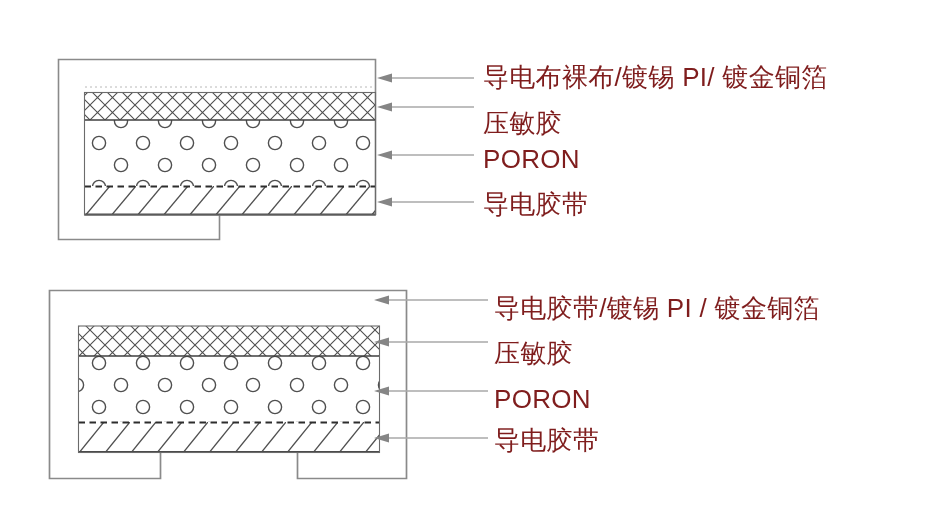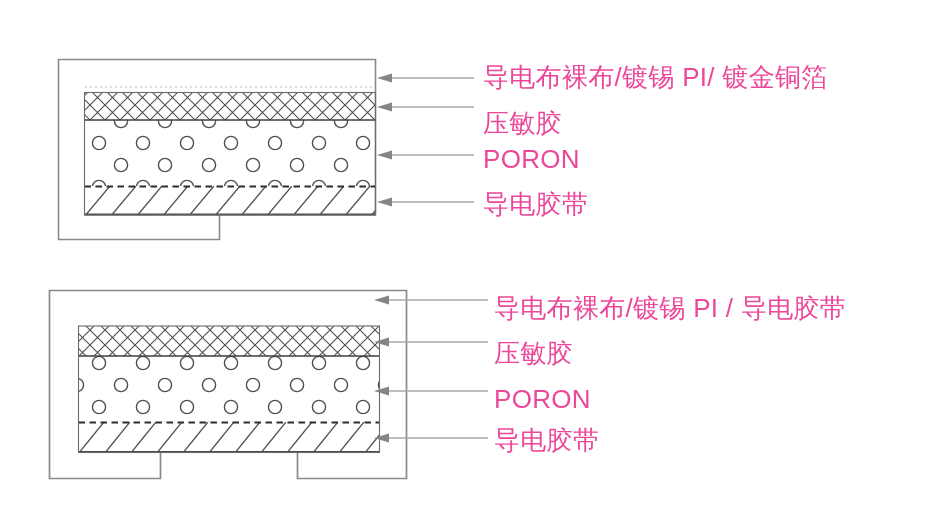--- a/index.html
+++ b/index.html
@@ -8,21 +8,21 @@
     width:933px;height:507px;
     background:#ffffff;
     font-family:"Liberation Sans","DejaVu Sans",sans-serif;
     overflow:hidden;
   }
   .canvas svg{position:absolute;left:0;top:0;}
   .diagram-label{
     position:absolute;
     font-size:26px;
     line-height:31px;
-    color:#ec4899;
+    color:#7f1d1d;
     white-space:nowrap;
     letter-spacing:0.3px;
   }
 </style>
 </head>
 <body>
 
 <div class="canvas">
 
   <svg width="933" height="507" viewBox="0 0 933 507">
@@ -111,18 +111,18 @@
         <polygon points="374,438 389,433.5 389,442.5" fill="#858585"></polygon>
       </g>
     </g>
   </svg>
 
   <div class="diagram-label" style="left:483px;top:62px">导电布裸布/镀锡 PI/ 镀金铜箔</div>
   <div class="diagram-label" style="left:483px;top:108px">压敏胶</div>
   <div class="diagram-label" style="left:483px;top:144px">PORON</div>
   <div class="diagram-label" style="left:483px;top:189px">导电胶带</div>
 
-  <div class="diagram-label" style="left:494px;top:293px">导电布裸布/镀锡 PI / 导电胶带</div>
+  <div class="diagram-label" style="left:494px;top:293px">导电胶带/镀锡 PI / 镀金铜箔</div>
   <div class="diagram-label" style="left:494px;top:338px">压敏胶</div>
   <div class="diagram-label" style="left:494px;top:384px">PORON</div>
   <div class="diagram-label" style="left:494px;top:425px">导电胶带</div>
 
 </div>
 
 </body></html>

